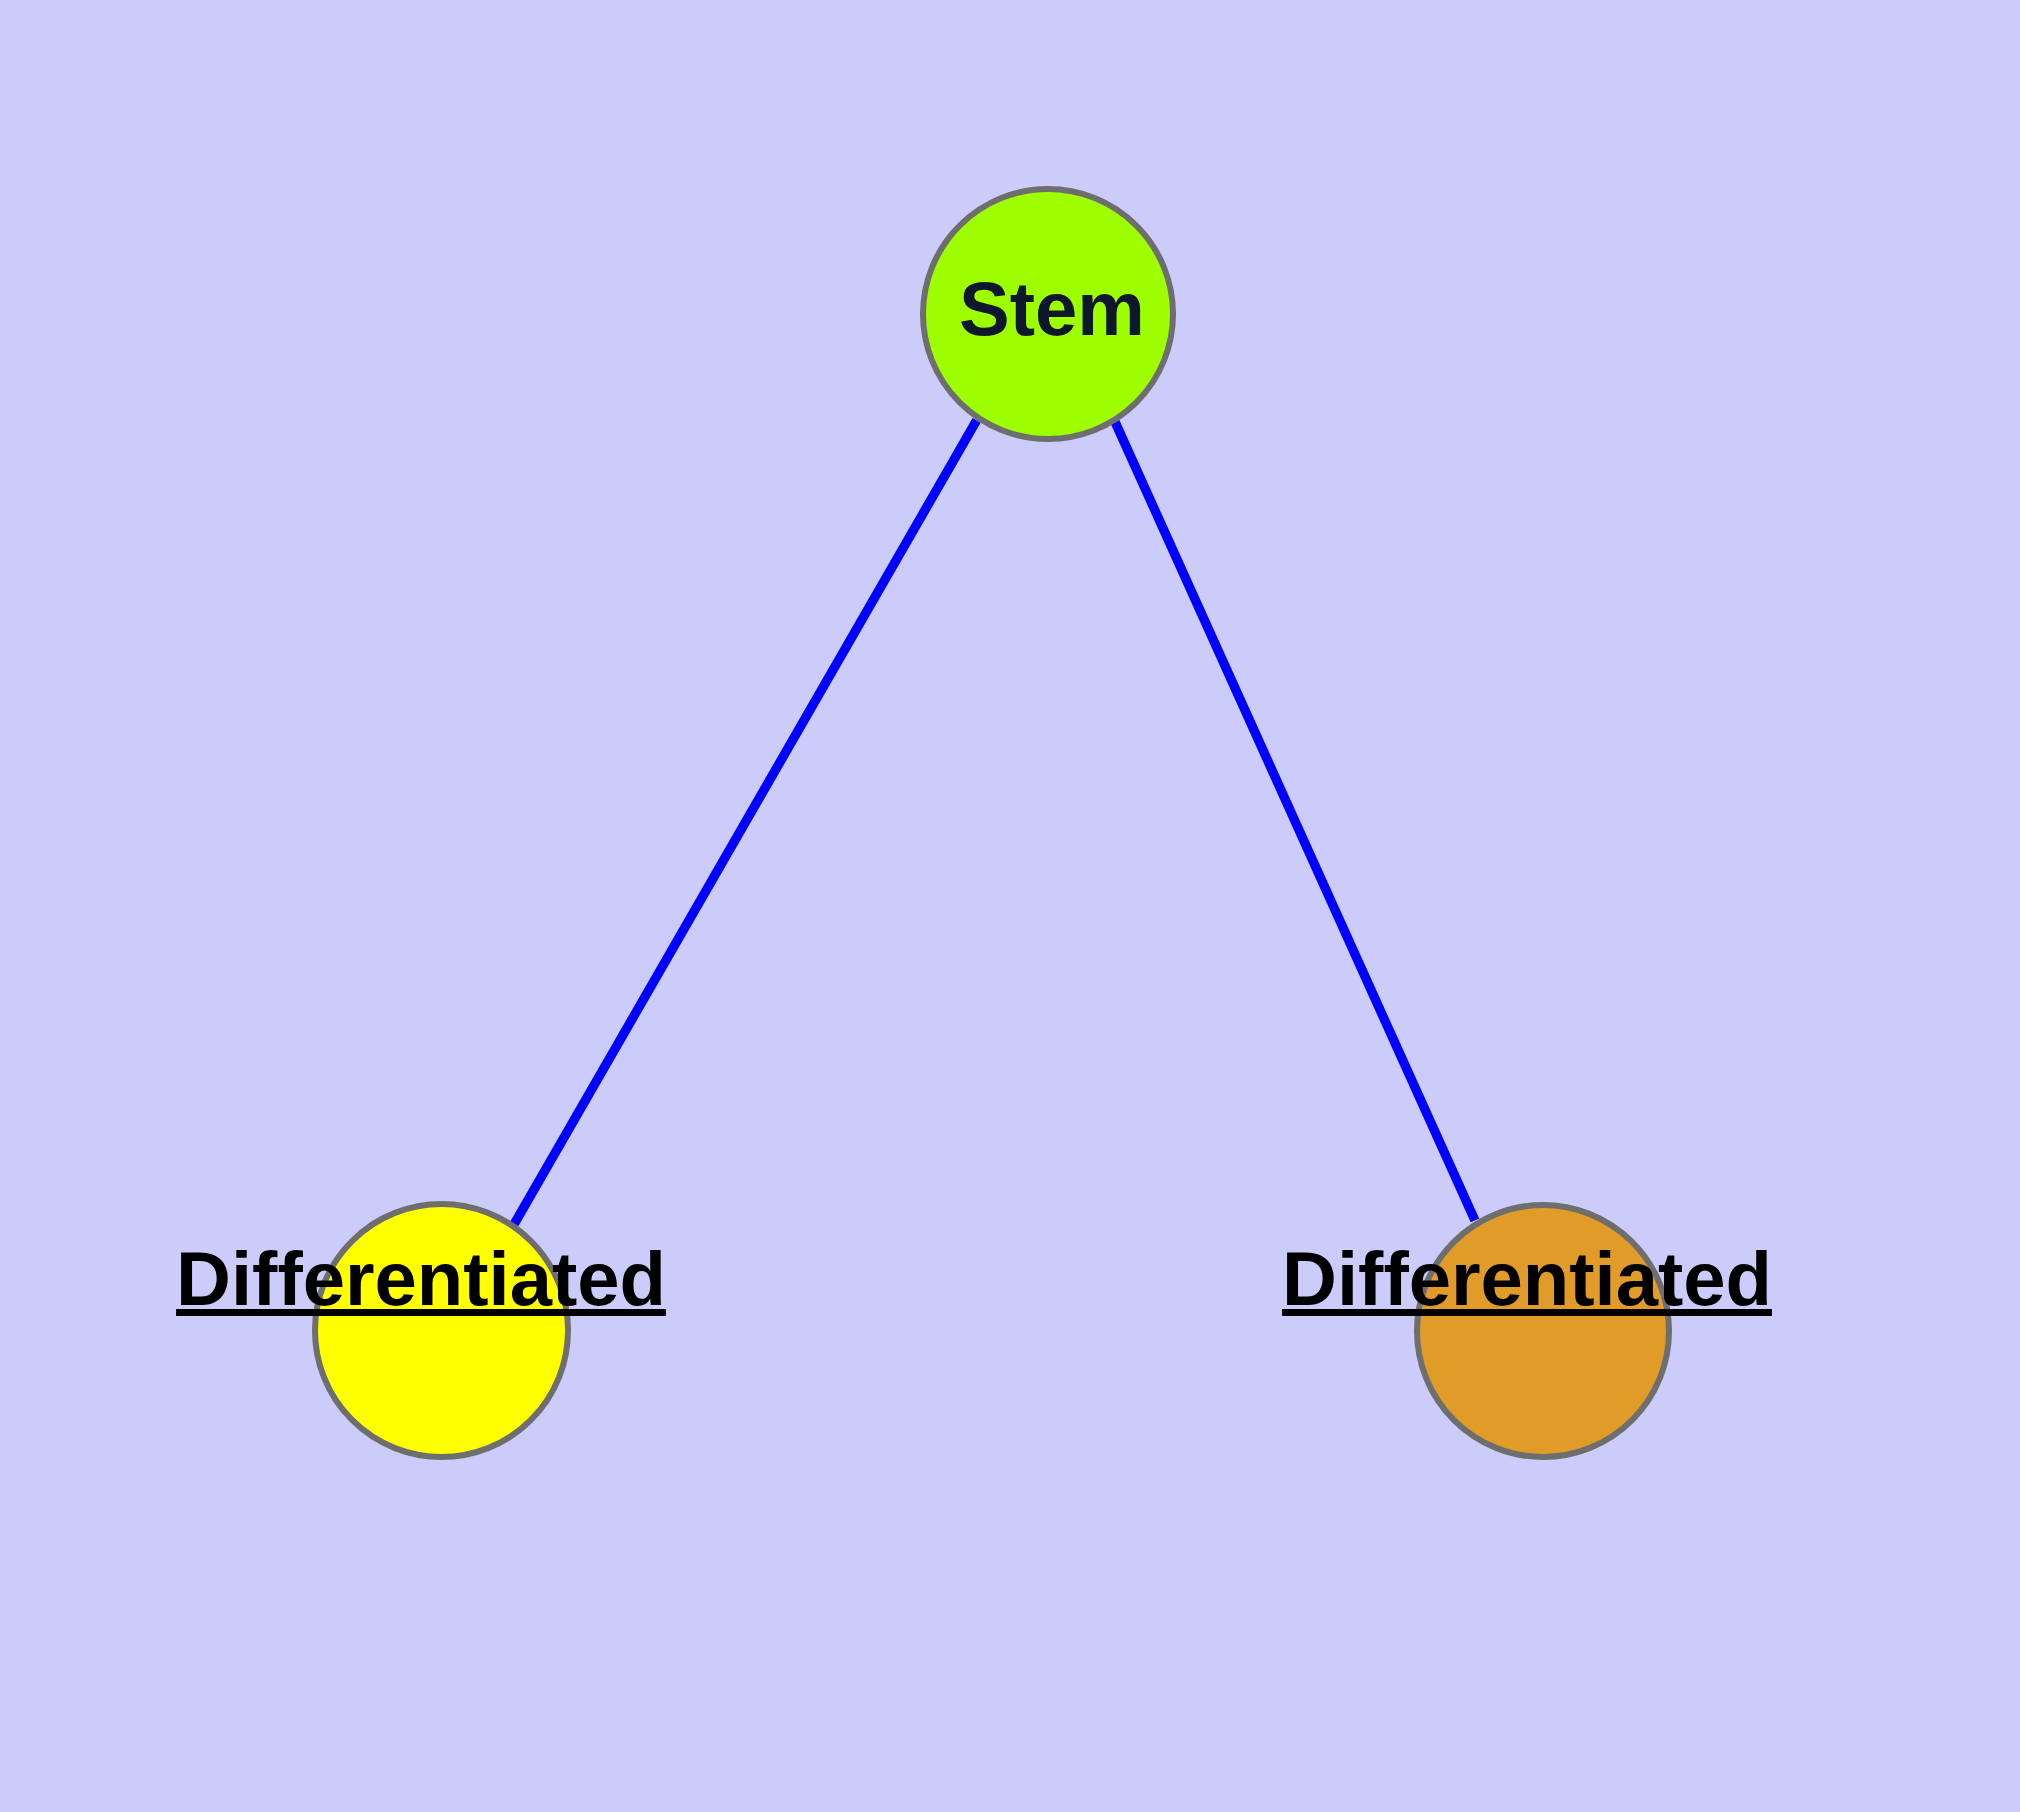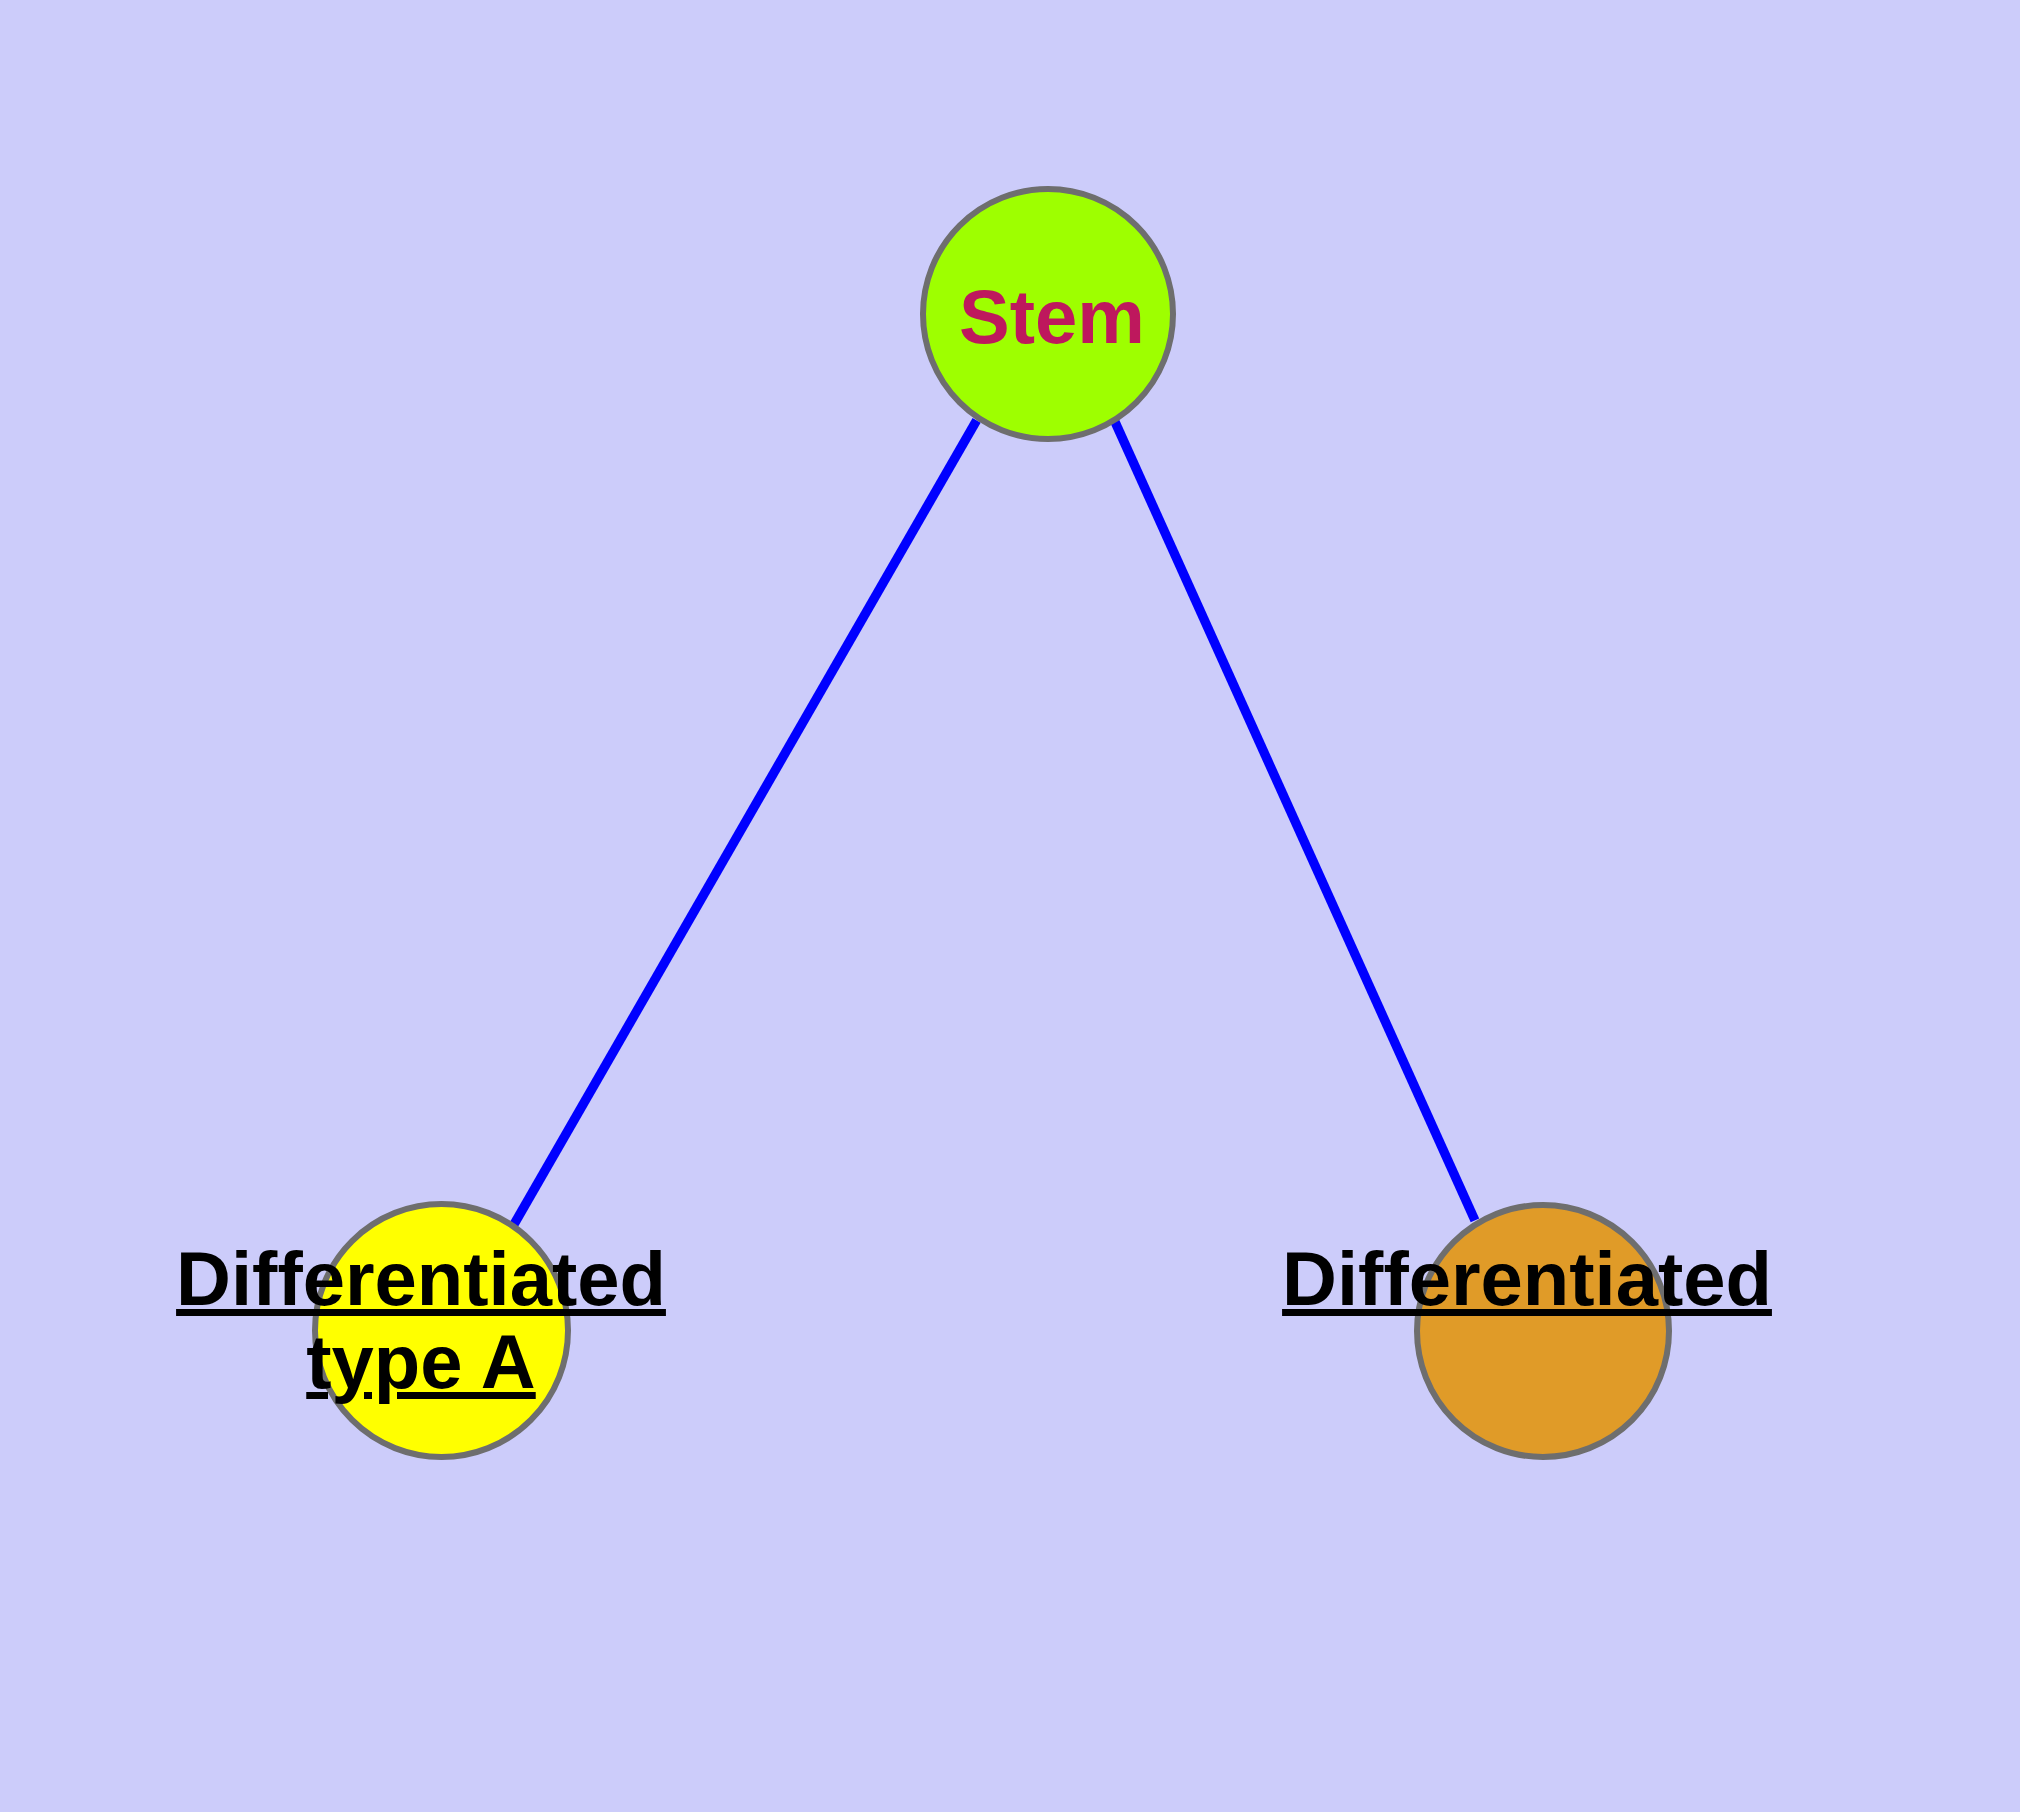--- a/index.html
+++ b/index.html
@@ -63,26 +63,25 @@
 
   <svg id="edge-layer" viewBox="0 0 2384 2138" xmlns="http://www.w3.org/2000/svg" aria-hidden="true">
       <line x1="1152" y1="496" x2="606" y2="1445" stroke="#0000ff" stroke-width="11" stroke-linecap="butt"></line>
       <line x1="1315" y1="497" x2="1740" y2="1440" stroke="#0000ff" stroke-width="11" stroke-linecap="butt"></line>
     </svg>
 
   <div id="node-layer">
       <div class="node" title="Stem" style="left: 920px; top: 186px; width: 256px; height: 256px; background: rgb(158, 255, 0); border-color: rgb(110, 110, 110); border-width: 6px;"></div>
       <div class="node" title="Differentiated type A" style="left: 312px; top: 1201px; width: 259px; height: 259px; background: rgb(255, 255, 0); border-color: rgb(110, 110, 110); border-width: 6px;"></div>
       <div class="node" title="Differentiated type B" style="left: 1414px; top: 1202px; width: 258px; height: 258px; background: rgb(224, 155, 40); border-color: rgb(110, 110, 110); border-width: 6px;"></div>
-      <div class="node-label" style="color: #be185d; font-size: 76px; left: 959px; top: 275px;">
+      <div class="node-label" style="color: #0f172a; font-size: 76px; left: 959px; top: 267px;">
         <div>Stem</div>
       </div>
       <div class="node-label two-line" style="color: rgb(0, 0, 0); font-size: 76px; left: 99px; top: 1237px;">
         <div>Differentiated</div>
-        <div>type A</div>
       </div>
       <div class="node-label two-line" style="color: rgb(0, 0, 0); font-size: 76px; left: 1205px; top: 1237px;">
         <div>Differentiated</div>
       </div>
     </div>
 
 </div>
 
 
 </body></html>

